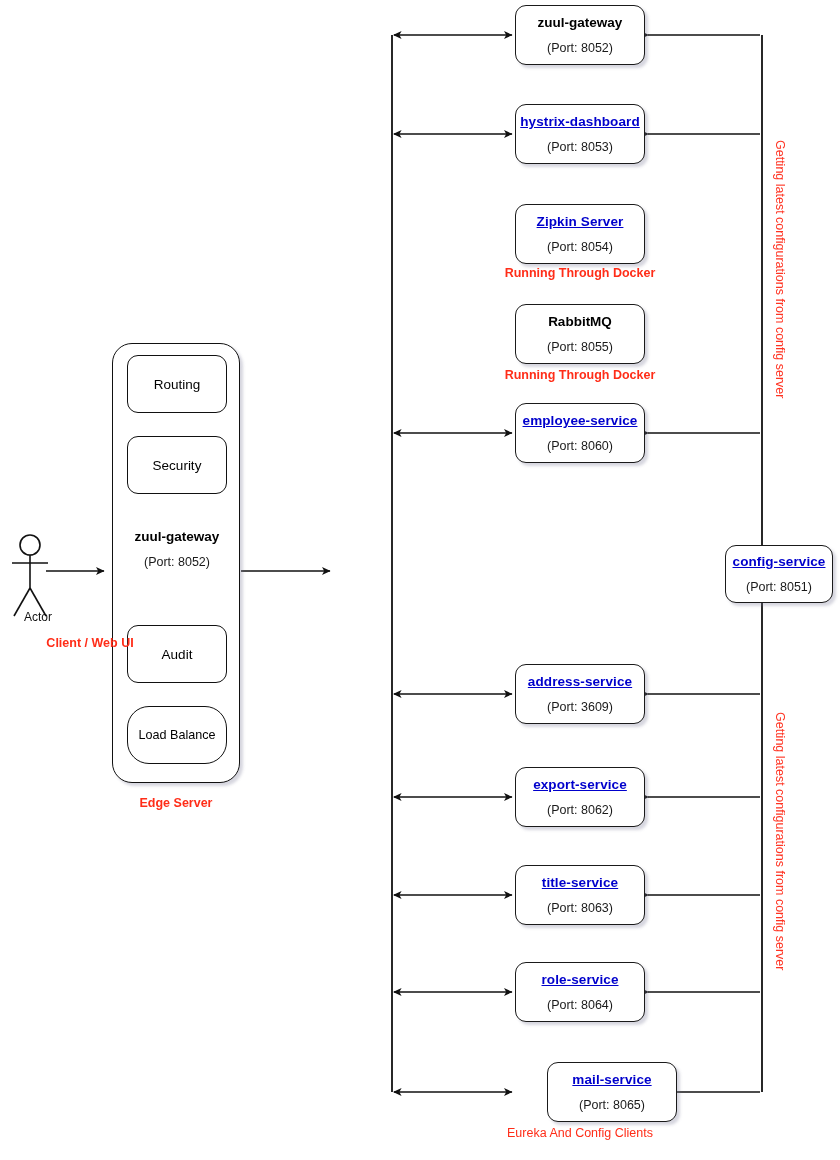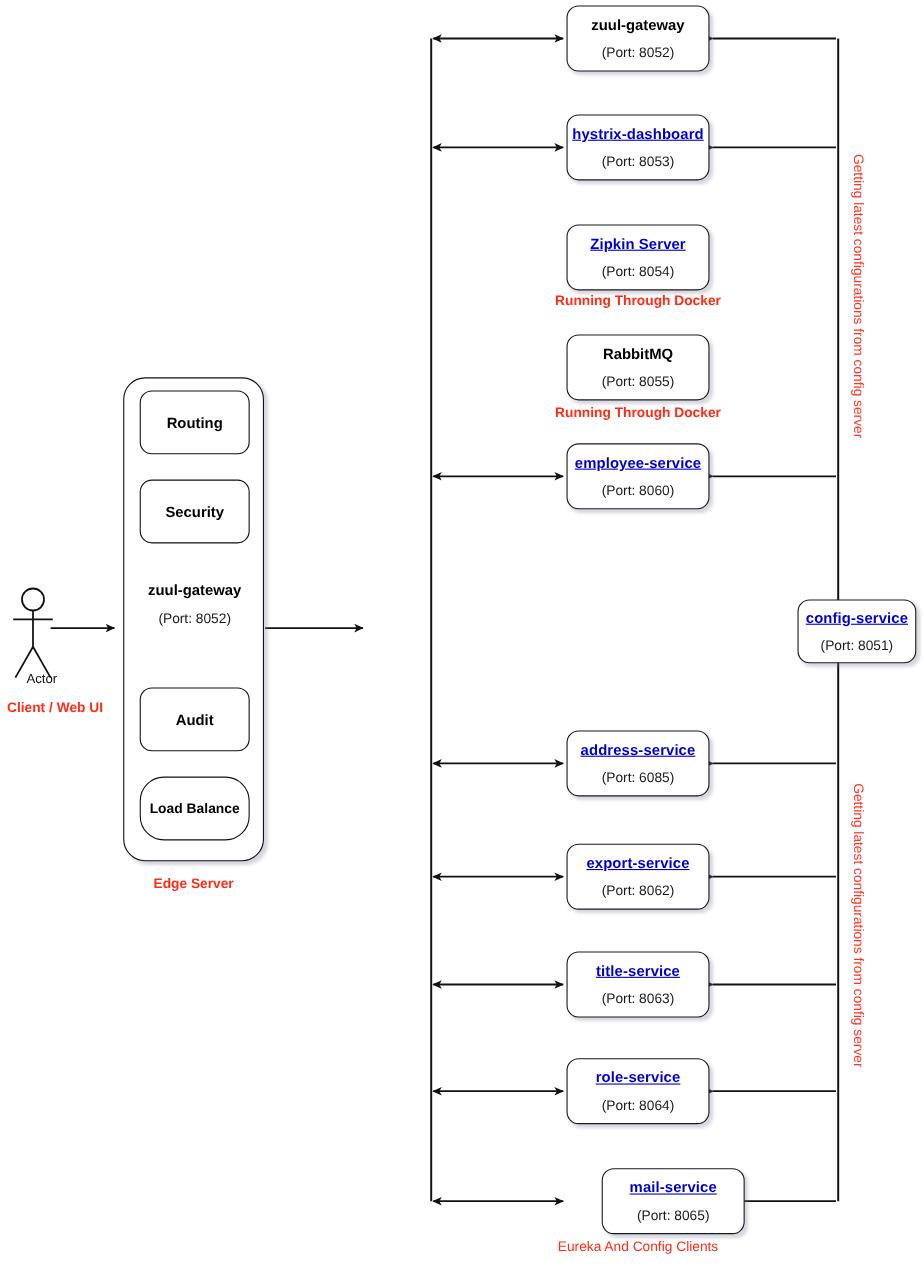--- a/index.html
+++ b/index.html
@@ -109,21 +109,21 @@
     width: 100px;
     height: 58px;
     box-sizing: border-box;
     background: #ffffff;
     border: 1.6px solid #111111;
     border-radius: 11px;
     display: flex;
     align-items: center;
     justify-content: center;
     font-size: 13.5px;
-    font-weight: bold;
+    font-weight: normal;
     color: #000000;
     white-space: nowrap;
   }
   #edge-sub-routing      { top: 11px; }
   #edge-sub-security     { top: 92px; }
   #edge-sub-audit        { top: 281px; }
   #edge-sub-loadbalance  { top: 362px; font-size: 12.6px; border-radius: 22px; }
   #edge-center-label {
     position: absolute;
     left: 0;
@@ -208,21 +208,21 @@
     <g stroke="#111111" stroke-width="1.6" fill="none">
       <circle cx="30" cy="545" r="10"></circle>
       <line x1="30" y1="555" x2="30" y2="590"></line>
       <line x1="12" y1="563" x2="48" y2="563"></line>
       <line x1="30" y1="588" x2="14" y2="616"></line>
       <line x1="30" y1="588" x2="46" y2="616"></line>
     </g>
   </svg>
 
   <div id="actor-label">Actor</div>
-  <div class="caption-red" style="left:0px; top:636px; width:100px;">Client / Web UI</div>
+  <div class="caption-red" style="left:0px; top:636px; width:100px;padding-left:40px;">Client / Web UI</div>
 
   <div id="edge-server">
     <div class="edge-sub" id="edge-sub-routing">Routing</div>
     <div class="edge-sub" id="edge-sub-security">Security</div>
     <div id="edge-center-label">
       <div class="n-title">zuul-gateway</div>
       <div class="n-port">(Port: 8052)</div>
     </div>
     <div class="edge-sub" id="edge-sub-audit">Audit</div>
     <div class="edge-sub" id="edge-sub-loadbalance">Load Balance</div>
@@ -257,21 +257,21 @@
   </div>
   <div class="caption-red" style="left:460px; top:368px; width:240px;">Running Through Docker</div>
 
   <div class="node" style="left:515px; top:403px; width:130px; height:60px;">
     <div class="n-title link">employee-service</div>
     <div class="n-port">(Port: 8060)</div>
   </div>
 
   <div class="node" style="left:515px; top:664px; width:130px; height:60px;">
     <div class="n-title link">address-service</div>
-    <div class="n-port">(Port: 6085)</div>
+    <div class="n-port">(Port: 3609)</div>
   </div>
 
   <div class="node" style="left:515px; top:767px; width:130px; height:60px;">
     <div class="n-title link">export-service</div>
     <div class="n-port">(Port: 8062)</div>
   </div>
 
   <div class="node" style="left:515px; top:865px; width:130px; height:60px;">
     <div class="n-title link">title-service</div>
     <div class="n-port">(Port: 8063)</div>

